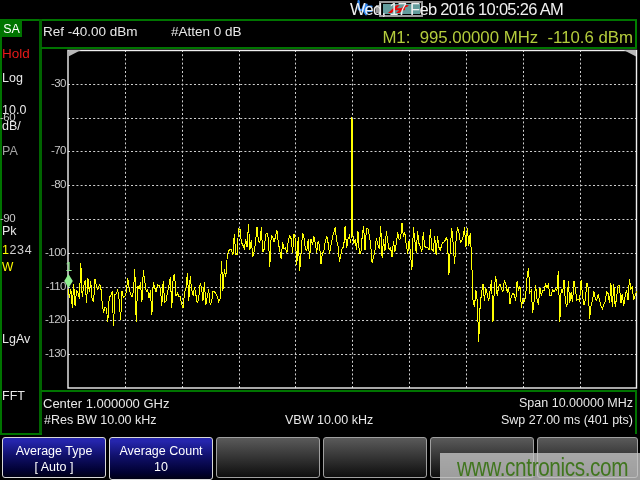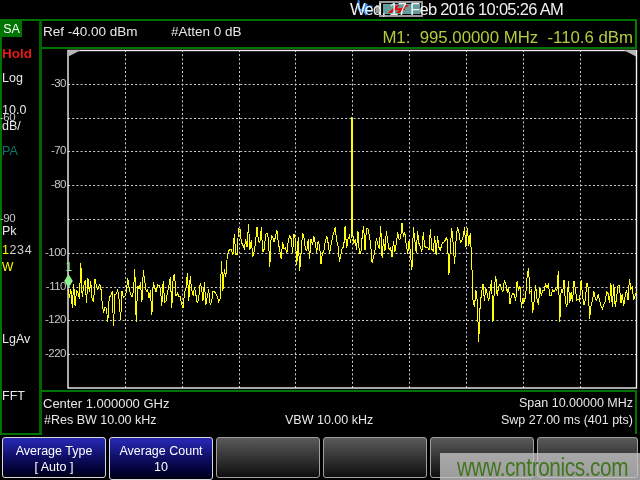--- a/index.html
+++ b/index.html
@@ -32,25 +32,25 @@
 <div class="abs" style="left:0px;top:19px;width:637px;height:2px;background:#007400"></div>
 <div class="abs" style="left:0px;top:19px;width:2px;height:416px;background:#007400"></div>
 <div class="abs" style="left:39px;top:19px;width:3px;height:416px;background:#006400"></div>
 <div class="abs" style="left:635px;top:20px;width:2px;height:28px;background:#008000"></div>
 <div class="abs" style="left:635px;top:391px;width:2px;height:43px;background:#007400"></div>
 <div class="abs" style="left:41px;top:47px;width:596px;height:2px;background:#007400"></div>
 <div class="abs" style="left:41px;top:390px;width:596px;height:2px;background:#007400"></div>
 <div class="abs" style="left:0px;top:433px;width:42px;height:2px;background:#007400"></div>
 
 <div class="abs" style="left:1px;top:21px;width:21px;height:16px;background:#007400;color:#fff;font-size:12.5px;text-align:center;line-height:16px">SA</div>
-<div class="abs" style="left:2px;top:46px;color:#e61919;font-size:13.5px;font-weight:bold">Hold</div>
+<div class="abs" style="left:2px;top:46px;color:#e61919;font-size:13.5px;font-weight:normal">Hold</div>
 <div class="abs" style="left:2px;top:71px;color:#e8e8e8;font-size:12.5px">Log</div>
 <div class="abs" style="left:2px;top:103px;color:#e8e8e8;font-size:12.5px">10.0</div>
 <div class="abs" style="left:2px;top:119px;color:#e8e8e8;font-size:12.5px">dB/</div>
-<div class="abs" style="left:2px;top:144px;color:#0f766e;font-size:12.5px">PA</div>
+<div class="abs" style="left:2px;top:144px;color:#a3a3a3;font-size:12.5px">PA</div>
 <div class="abs" style="left:2px;top:224px;color:#e8e8e8;font-size:12.5px">Pk</div>
 <div class="abs" style="left:2px;top:243px;font-size:12.5px;letter-spacing:0.6px"><span style="color:#ffff00">1</span><span style="color:#d0d0d0">234</span></div>
 <div class="abs" style="left:2px;top:260px;color:#ffff00;font-size:12px">W</div>
 <div class="abs" style="left:2px;top:332px;color:#e8e8e8;font-size:12.5px">LgAv</div>
 <div class="abs" style="left:2px;top:389px;color:#e8e8e8;font-size:12.5px">FFT</div>
 
 <div class="abs" style="left:43px;top:24px;color:#e8e8e8;font-size:13.5px">Ref -40.00 dBm</div>
 <div class="abs" style="left:171px;top:24px;color:#e8e8e8;font-size:13.5px">#Atten 0 dB</div>
 <div class="abs" style="left:0px;top:28px;width:633px;text-align:right;color:#b4cc3c;font-size:16.8px">M1:&nbsp; 995.00000 MHz&nbsp; -110.6 dBm</div>
 
@@ -84,21 +84,21 @@
 </svg>
 
 <div class="abs" style="left:0px;top:77px;width:66px;text-align:right;color:#c8c8c8;font-size:11.5px;letter-spacing:-0.5px">-30</div>
 <div class="abs" style="left:0px;top:111px;width:66px;text-align:left;color:#c8c8c8;font-size:11.5px;letter-spacing:-0.5px">-60</div>
 <div class="abs" style="left:0px;top:144px;width:66px;text-align:right;color:#c8c8c8;font-size:11.5px;letter-spacing:-0.5px">-70</div>
 <div class="abs" style="left:0px;top:178px;width:66px;text-align:right;color:#c8c8c8;font-size:11.5px;letter-spacing:-0.5px">-80</div>
 <div class="abs" style="left:0px;top:212px;width:66px;color:#c8c8c8;font-size:11.5px;letter-spacing:-0.5px">-90</div>
 <div class="abs" style="left:0px;top:246px;width:66px;text-align:right;color:#c8c8c8;font-size:11.5px;letter-spacing:-0.5px">-100</div>
 <div class="abs" style="left:0px;top:280px;width:66px;text-align:right;color:#c8c8c8;font-size:11.5px;letter-spacing:-0.5px">-110</div>
 <div class="abs" style="left:0px;top:313px;width:66px;text-align:right;color:#c8c8c8;font-size:11.5px;letter-spacing:-0.5px">-120</div>
-<div class="abs" style="left:0px;top:347px;width:66px;text-align:right;color:#c8c8c8;font-size:11.5px;letter-spacing:-0.5px">-220</div>
+<div class="abs" style="left:0px;top:347px;width:66px;text-align:right;color:#c8c8c8;font-size:11.5px;letter-spacing:-0.5px">-130</div>
 
 <div class="abs" style="left:43px;top:396px;color:#e8e8e8;font-size:13px">Center 1.000000 GHz</div>
 <div class="abs" style="left:0px;top:396px;width:633px;text-align:right;color:#e8e8e8;font-size:12.5px">Span 10.00000 MHz</div>
 <div class="abs" style="left:44px;top:413px;color:#e8e8e8;font-size:12.5px">#Res BW 10.00 kHz</div>
 <div class="abs" style="left:285px;top:413px;color:#e8e8e8;font-size:12.5px">VBW 10.00 kHz</div>
 <div class="abs" style="left:0px;top:413px;width:633px;text-align:right;color:#e8e8e8;font-size:12.5px">Swp 27.00 ms (401 pts)</div>
 
 <div class="abs" style="left:2px;top:437px;width:104px;height:41px;border:1.5px solid #d8d8d8;border-radius:3px;background:linear-gradient(#2525ad 8%,#10106a 45%,#000030 85%,#000014);color:#fff;font-size:12.5px;text-align:center;padding-top:5px;line-height:16px">Average Type<br>[ Auto ]</div>
 <div class="abs" style="left:109px;top:437px;width:104px;height:43px;border:1.5px solid #d8d8d8;border-radius:3px;background:linear-gradient(#2525ad 8%,#10106a 45%,#000030 85%,#000014);color:#fff;font-size:12.5px;text-align:center;padding-top:5px;line-height:16px">Average Count<br>10</div>
 <div class="abs" style="left:216px;top:437px;width:104px;height:41px;border:1.5px solid #a0a0a0;border-radius:3px;background:linear-gradient(#5a5a5a,#0e0e0e)"></div>

